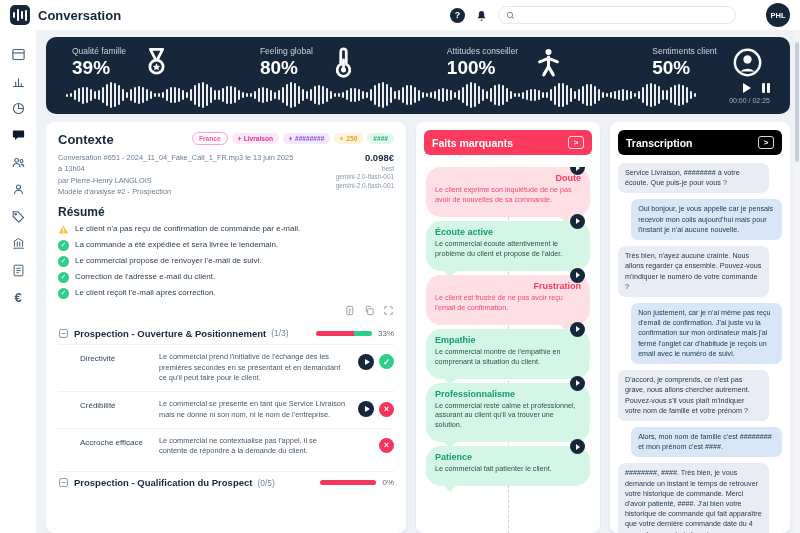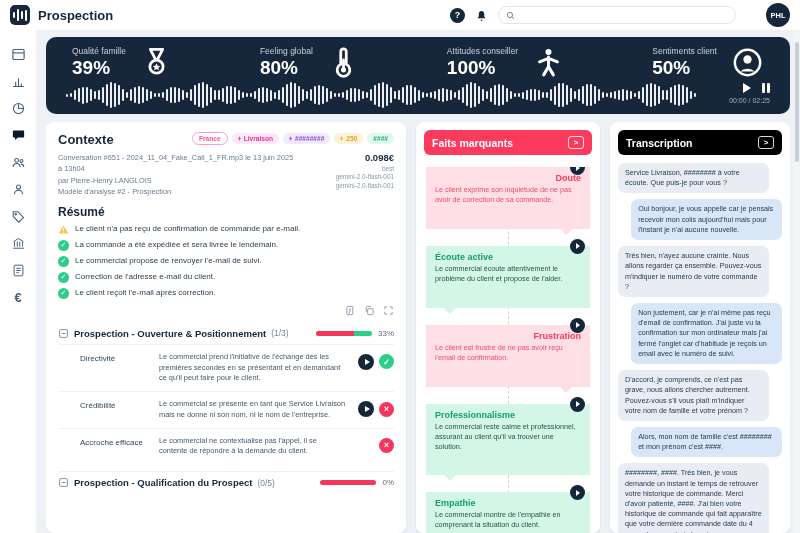--- a/index.html
+++ b/index.html
@@ -91,21 +91,21 @@
   .status-circle{width:15px;height:15px;border-radius:50%;color:#fff;font-size:8.5px;font-weight:bold;display:flex;align-items:center;justify-content:center}
   .status-pass{background:#2dce89}
   .status-fail{background:#f5365c}
   
   .panel-head{border-radius:6px;padding:6px 8px;color:#fff;font-size:10.5px;font-weight:bold;display:flex;align-items:center;flex:0 0 auto}
   .panel-head.red{background:#fb3a5d}
   .panel-head.navy{background:#000000}
   .expand-btn{margin-left:auto;min-width:16px;height:13px;border:1px solid rgba(255,255,255,.85);border-radius:3px;font-size:8px;font-weight:bold;display:flex;align-items:center;justify-content:center;cursor:pointer}
   .timeline{position:relative;flex:1;margin-top:12px;padding:0 2px;overflow:hidden}
   .timeline::before{content:"";position:absolute;left:50%;top:0;bottom:0;border-left:1px dashed #c9d2dc}
-  .hl-card{position:relative;border-radius:0;padding:6px 9px 24px;margin-bottom:17px;z-index:1}
+  .hl-card{position:relative;border-radius:15px;padding:6px 9px 12px;margin-bottom:4px;z-index:1}
   .hl-card.negative{background:#ffdfe6}
   .hl-card.positive{background:#d4f6e6}
   .hl-title{font-size:9px;font-weight:bold}
   .negative .hl-title{color:#fb3a5d;text-align:right}
   .positive .hl-title{color:#14a06c;text-align:left}
   .hl-text{font-size:7.2px;line-height:1.38;margin-top:2px}
   .negative .hl-text{color:#ef4a6c}
   .positive .hl-text{color:#23553f}
   .hl-card::after{content:"";position:absolute;bottom:-6px;border:6px solid transparent;border-bottom:0}
   .hl-card.positive::after{left:18px;border-top-color:#d4f6e6}
@@ -126,21 +126,21 @@
 
 <div class="page">
 
   <div class="topbar">
     <div class="logo">
         <i style="height:6px"></i>
         <i style="height:12px"></i>
         <i style="height:8px"></i>
         <i style="height:11px"></i>
       </div>
-    <div class="brand">Prospection</div>
+    <div class="brand">Conversation</div>
     <div class="top-right">
       <div class="help-btn">?</div>
       <span class="bell">
         <svg width="13" height="13" viewBox="0 0 24 24" fill="currentColor">
             <path d="M12 22c1.1 0 2-.9 2-2h-4a2 2 0 0 0 2 2zm7-5v-1l-2-2v-4.5C17 6 15 3.7 12 3.7S7 6 7 9.5V14l-2 2v1h14z"></path>
           </svg>
       </span>
       <div class="search">
         <svg width="9" height="9" viewBox="0 0 24 24" fill="none" stroke="#6a7c90" stroke-width="2.4">
             <circle cx="10.5" cy="10.5" r="7"></circle>
@@ -602,49 +602,49 @@
           <div class="panel-head red">
             <span>Faits marquants</span>
             <span class="expand-btn">&gt;</span>
           </div>
           <div class="timeline">
             <div class="hl-card negative">
               <span class="hl-play">
                   <i></i>
                 </span>
               <div class="hl-title">Doute</div>
-              <div class="hl-text">Le client exprime son inquiétude de ne pas avoir de correction de sa commande.</div>
+              <div class="hl-text">Le client exprime son inquiétude de ne pas avoir de nouvelles de sa commande.</div>
             </div>
             <div class="hl-card positive">
               <span class="hl-play">
                   <i></i>
                 </span>
               <div class="hl-title">Écoute active</div>
               <div class="hl-text">Le commercial écoute attentivement le problème du client et propose de l'aider.</div>
             </div>
             <div class="hl-card negative">
               <span class="hl-play">
                   <i></i>
                 </span>
               <div class="hl-title">Frustration</div>
               <div class="hl-text">Le client est frustré de ne pas avoir reçu l'email de confirmation.</div>
             </div>
             <div class="hl-card positive">
               <span class="hl-play">
                   <i></i>
                 </span>
+              <div class="hl-title">Empathie</div>
+              <div class="hl-text">Le commercial montre de l'empathie en comprenant la situation du client.</div>
+            </div>
+            <div class="hl-card positive">
+              <span class="hl-play">
+                  <i></i>
+                </span>
               <div class="hl-title">Professionnalisme</div>
               <div class="hl-text">Le commercial reste calme et professionnel, assurant au client qu'il va trouver une solution.</div>
-            </div>
-            <div class="hl-card positive">
-              <span class="hl-play">
-                  <i></i>
-                </span>
-              <div class="hl-title">Empathie</div>
-              <div class="hl-text">Le commercial montre de l'empathie en comprenant la situation du client.</div>
             </div>
             <div class="hl-card positive">
               <span class="hl-play">
                   <i></i>
                 </span>
               <div class="hl-title">Patience</div>
               <div class="hl-text">Le commercial fait patienter le client.</div>
             </div>
           </div>
         </div>

